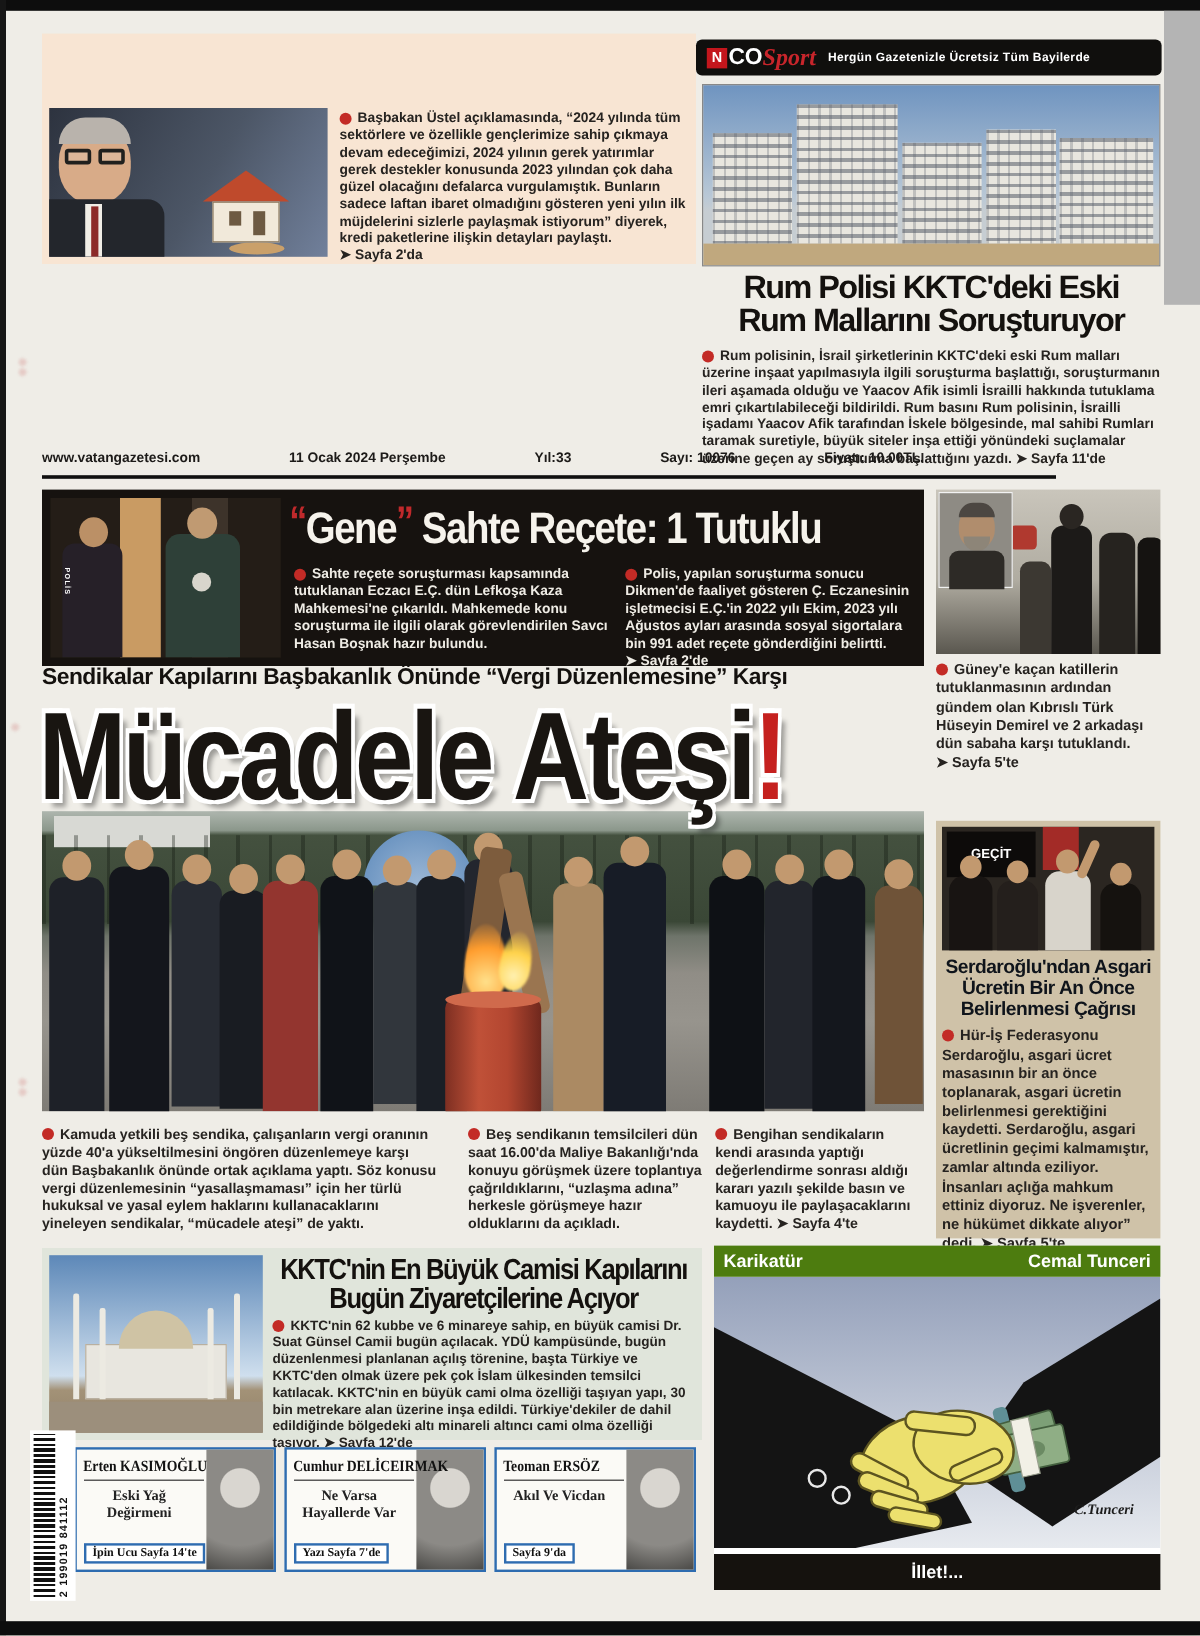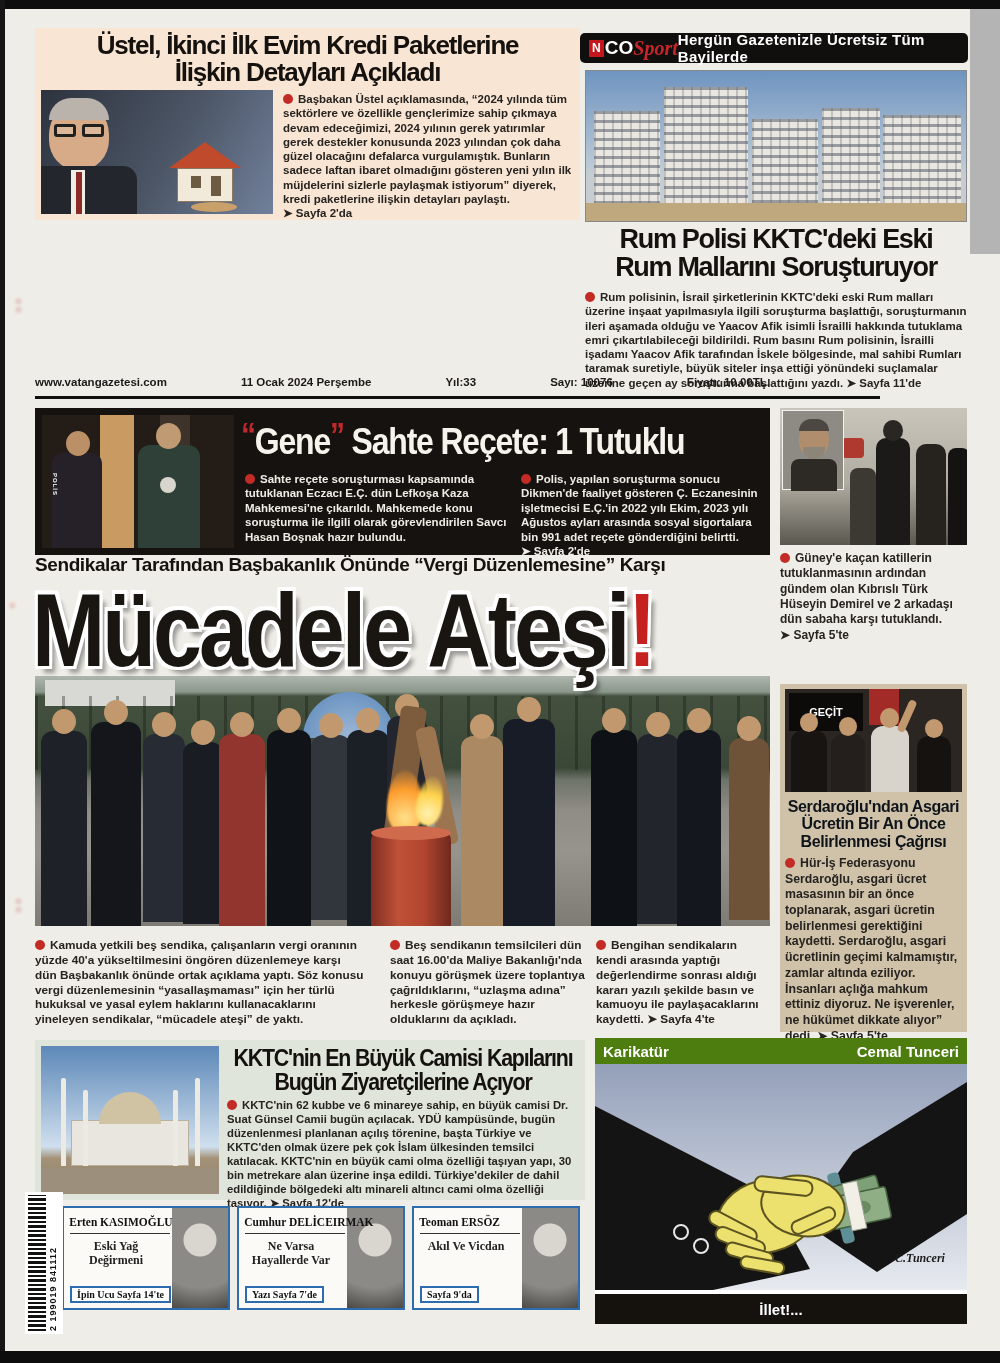--- a/index.html
+++ b/index.html
@@ -28,21 +28,21 @@
               background:linear-gradient(120deg,#2d333f 0%,#4c5666 55%,#71809b 100%); }
   .tl-body { position:absolute; left:248px; top:64px; width:292px; }
 
   
   .promo { left:580px; top:33px; width:388px; height:30px; background:#100f0d; border-radius:5px;
            display:flex; align-items:center; padding:0 9px; }
   .promo .n { width:17px; height:17px; background:#c4161c; color:#fff; font-weight:700; font-size:12px;
               display:flex; align-items:center; justify-content:center; margin-right:1px; }
   .promo .co { color:#fff; font-weight:700; font-size:19px; letter-spacing:0; }
   .promo .sport { color:#c8252b; font-weight:700; font-style:italic; font-size:20px; font-family:"Liberation Serif",serif; }
-  .promo .tag { color:#fff; font-weight:700; font-size:15px; letter-spacing:.3px; }
+  .promo .tag { color:#fff; font-weight:700; font-size:10px; margin-left:10px; letter-spacing:.3px; }
 
   
   .bld-photo { left:585px; top:70px; width:382px; height:152px; overflow:hidden; border:1px solid #888;
                background:linear-gradient(180deg,#6f94c0 0%,#b9c8d6 62%,#c6cdd2 70%); }
   .bld { position:absolute; background:#e8e6df;
          background-image:repeating-linear-gradient(180deg, rgba(85,92,104,.55) 0 3px, transparent 3px 9px),
                           repeating-linear-gradient(90deg, rgba(85,92,104,.28) 0 2px, transparent 2px 9px); }
   .beach { position:absolute; left:0; bottom:0; width:100%; height:18px; background:#c0a87e; }
   .tr-head { left:585px; top:226px; width:382px; font-size:27px; line-height:1.02; font-weight:700;
              letter-spacing:-1.3px; color:#14110e; text-align:center; }
@@ -143,24 +143,20 @@
 <div class="page">
 
   <div class="abs strip-top"></div>
   <div class="abs strip-left"></div>
   <div class="abs gray-right"></div>
   <div class="abs ghost" style="left:10px;top:300px;">❋❋</div>
   <div class="abs ghost" style="left:8px;top:600px;">❋</div>
   <div class="abs ghost" style="left:10px;top:900px;">❋❋</div>
 
   <section class="abs tl-box">
-    <h2 class="tl-head">
-      <span>Üstel, İkinci İlk Evim Kredi Paketlerine</span><br>
-      <span>İlişkin Detayları Açıkladı</span>
-    </h2>
     <div class="tl-photo">
       <i class="abs" style="left:8px;top:14px;width:60px;height:66px;border-radius:46%;background:#d8ab88;"></i>
       <i class="abs" style="left:8px;top:8px;width:60px;height:22px;border-radius:30px 30px 0 0;background:#b9b3ac;"></i>
       <i class="abs" style="left:13px;top:34px;width:22px;height:13px;border:3px solid #20201e;border-radius:3px;background:rgba(255,255,255,.15);"></i>
       <i class="abs" style="left:41px;top:34px;width:22px;height:13px;border:3px solid #20201e;border-radius:3px;background:rgba(255,255,255,.15);"></i>
       <i class="abs" style="left:-14px;top:76px;width:110px;height:60px;background:#23262c;border-radius:14px 14px 0 0;"></i>
       <i class="abs" style="left:30px;top:80px;width:14px;height:44px;background:#f0ede6;"></i>
       <i class="abs" style="left:35px;top:82px;width:6px;height:42px;background:#8c2a28;"></i>
       <i class="abs" style="left:128px;top:52px;width:0;height:0;border-left:36px solid transparent;border-right:36px solid transparent;border-bottom:26px solid #bf4a2c;"></i>
       <i class="abs" style="left:136px;top:78px;width:56px;height:34px;background:#f1e9da;border:1px solid #8c7a60;"></i>
@@ -243,21 +239,21 @@
         <i class="abs" style="left:20px;top:36px;width:22px;height:12px;border-radius:0 0 10px 10px;background:#8d8578;"></i>
         <i class="abs" style="left:8px;top:48px;width:46px;height:32px;background:#2d2a26;border-radius:8px 8px 0 0;"></i>
       </div>
     </div>
     <p class="rail-body">
       <span class="bullet"></span><span>Güney'e kaçan katillerin tutuklanmasının ardından gündem olan Kıbrıslı Türk Hüseyin Demirel ve 2 arkadaşı dün sabaha karşı tutuklandı.</span>
       <b class="ref">➤ Sayfa 5'te</b>
     </p>
   </aside>
 
-  <div class="abs kicker">Sendikalar Tarafından Başbakanlık Önünde “Vergi Düzenlemesine” Karşı</div>
+  <div class="abs kicker">Sendikalar Kapılarını Başbakanlık Önünde “Vergi Düzenlemesine” Karşı</div>
   <h1 class="abs main-head"><span>Mücadele Ateşi</span><span class="ex">!</span></h1>
 
   <div class="abs photo-main">
     <i class="abs" style="left:10px;top:4px;width:130px;height:26px;background:#d8d9d4;"></i>
     <i class="fence"></i>
     <i class="umbrella"></i>
     <i class="pn" style="left:6px;bottom:0;width:46px;height:195px;background:#1e2128;">
         <b class="hd"></b>
       </i>
     <i class="pn" style="left:56px;bottom:-6px;width:50px;height:210px;background:#14161c;">

